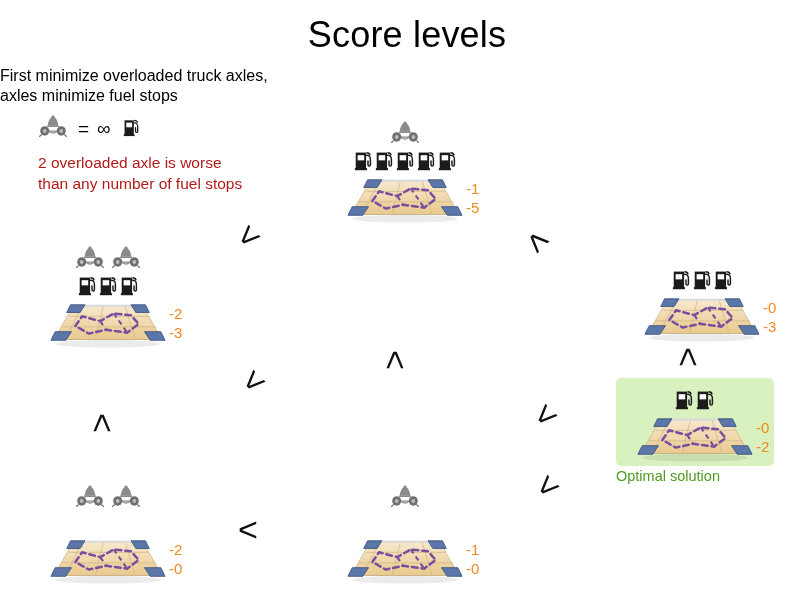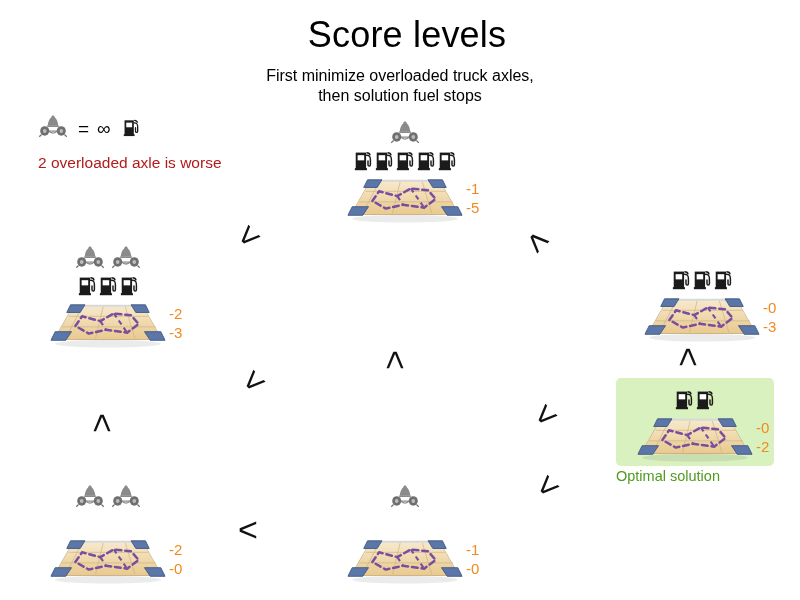--- a/index.html
+++ b/index.html
@@ -32,21 +32,20 @@
     font-weight: normal;
     letter-spacing: 0.2px;
     color: #000;
     margin-left: 7px;
   }
   .subtitle {
     position: absolute;
     left: 0;
     top: 66px;
     width: 800px;
-    text-align: center;
     font-size: 16px;
     line-height: 20px;
     color: #000;
   }
   .subtitle span { display: block; }
 
   
   .legend {
     position: absolute;
     left: 38px;
@@ -214,40 +213,41 @@
       <linearGradient id="mapgrad" x1="0" y1="0" x2="0" y2="1">
         <stop offset="0%" stop-color="#f7e9cd"></stop>
         <stop offset="100%" stop-color="#e9c98e"></stop>
       </linearGradient>
     </defs>
   </svg>
 
   <div class="title">Score levels</div>
   <div class="subtitle">
     <span>First minimize overloaded truck axles,</span>
-    <span>then solution fuel stops</span>
+    <span>axles minimize fuel stops</span>
   </div>
 
   <div class="legend">
     <div class="legend-row">
       <span class="axle-icon">
         <svg width="30" height="24" viewBox="0 0 34 26">
             <use href="#sym-axle"></use>
           </svg>
       </span>
       <span class="legend-eq">=</span>
       <span class="legend-inf">∞</span>
       <span class="fuel-icon">
         <svg width="17" height="21" viewBox="0 0 22 26">
             <use href="#sym-fuel"></use>
           </svg>
       </span>
     </div>
     <div class="legend-note">
       <span>2 overloaded axle is worse</span>
+      <span>than any number of fuel stops</span>
     </div>
   </div>
 
   <div class="optimal-box"></div>
   <div class="optimal-label">Optimal solution</div>
 
   <div class="node" style="left:325px; top:118px;">
     <div class="node-stack">
       <div class="icon-row axle-row">
         <span class="axle-icon">

